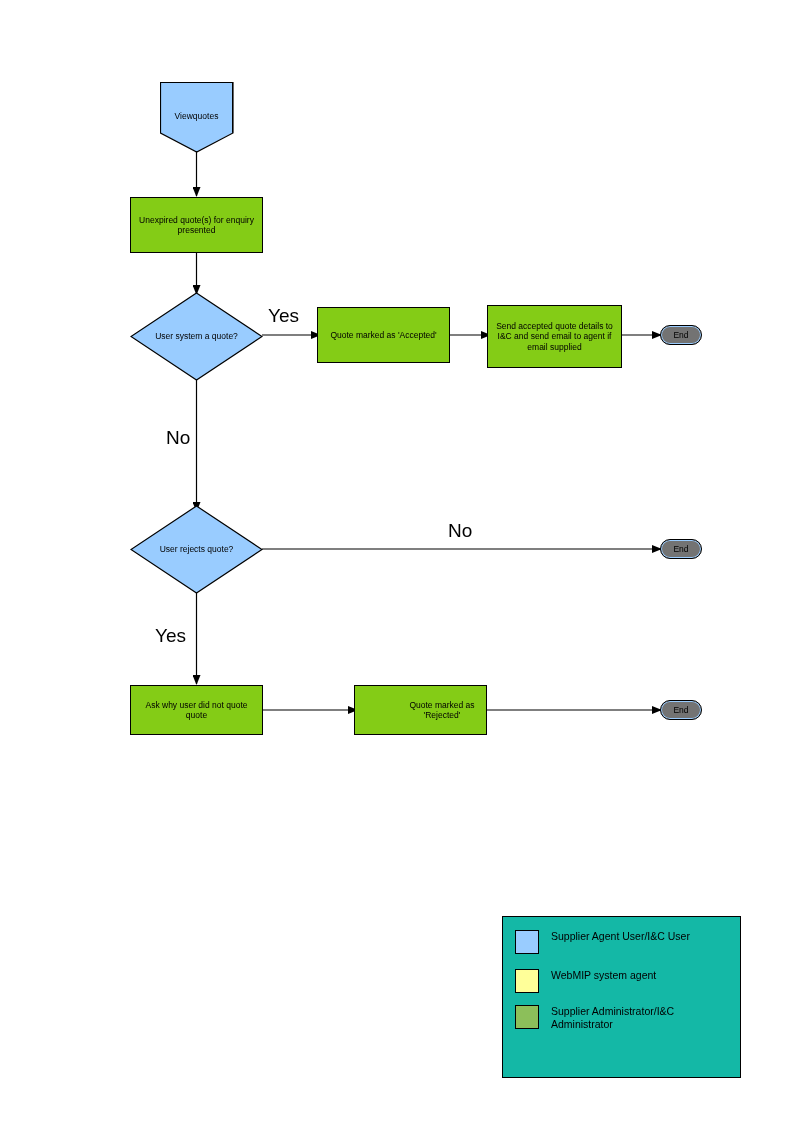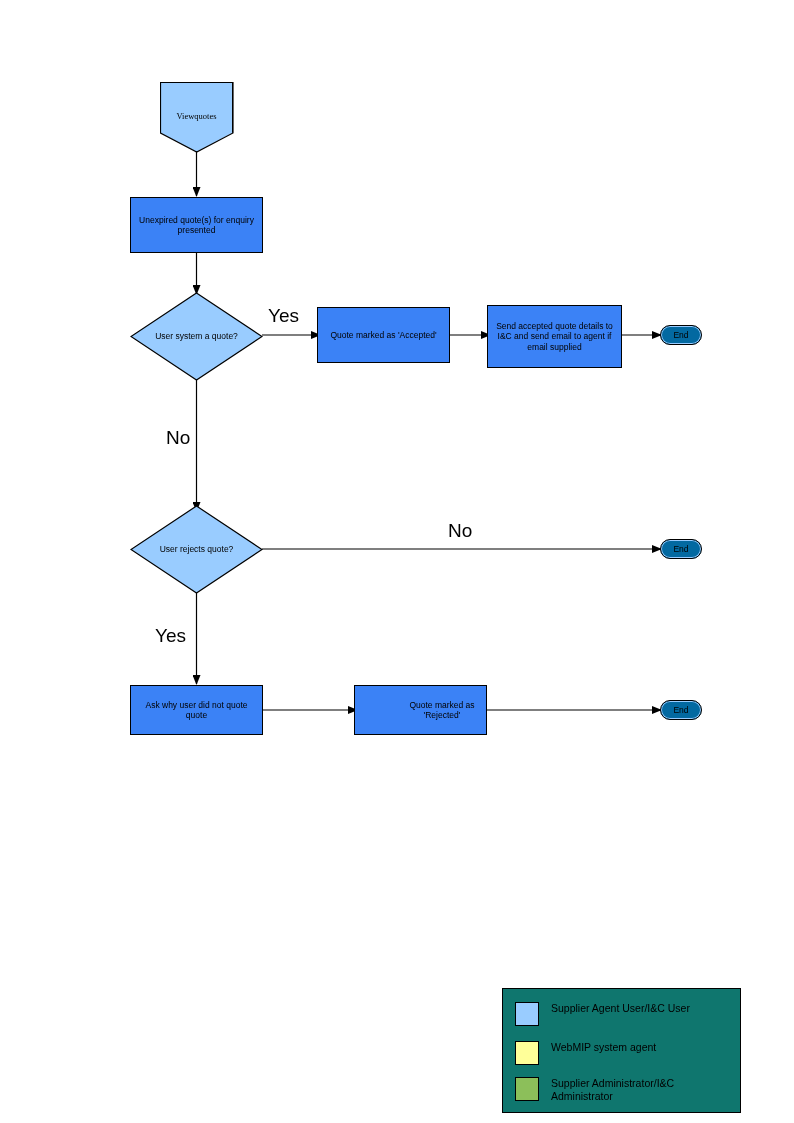--- a/index.html
+++ b/index.html
@@ -28,35 +28,34 @@
     box-sizing: border-box;
     display: flex;
     align-items: center;
     justify-content: center;
     text-align: center;
     line-height: 1.18;
     color: #000;
   }
   
   .task {
-    background: #3b82f6;
+    background: #84cc16;
     border: 1px solid #000000;
     font-size: 8.5px;
     padding: 2px 4px;
   }
   
   .start-pent {
     background: #99ccff;
     border: 1px solid #000000;
     font-size: 8.5px;
     -webkit-clip-path: polygon(0% 0%, 100% 0%, 100% 72%, 50% 100%, 0% 72%);
     clip-path: polygon(0% 0%, 100% 0%, 100% 72%, 50% 100%, 0% 72%);
     align-items: flex-start;
     padding-top: 28px;
-    font-family: Liberation Serif, serif;
   }
   .pent-outline {
     position: absolute;
     pointer-events: none;
   }
   
   .decision {
     background: transparent;
     border: none;
   }
@@ -68,44 +67,44 @@
   .decision .dlabel {
     position: relative;
     z-index: 2;
     font-size: 8.5px;
     line-height: 1.2;
     width: 100%;
     text-align: center;
   }
   
   .terminator {
-    background: #0369a1;
+    background: #737373;
     border: 1px solid #000000;
     border-radius: 999px;
     font-size: 8.5px;
     box-shadow: inset 0 0 0 1px #99ccff;
   }
   
   .edge-label {
     position: absolute;
     font-size: 19px;
     line-height: 1;
     color: #000;
     white-space: nowrap;
     text-align: right;
   }
   
   #legend {
     position: absolute;
     left: 502px;
-    top: 988px;
+    top: 916px;
     width: 239px;
-    height: 125px;
-    border: 1px solid #000000;
-    background: #0f766e;
+    height: 162px;
+    border: 1px solid #000000;
+    background: #14b8a6;
     box-sizing: border-box;
   }
   .legend-row {
     position: absolute;
     display: flex;
     align-items: flex-start;
     left: 12px;
   }
   .legend-swatch {
     width: 24px;

